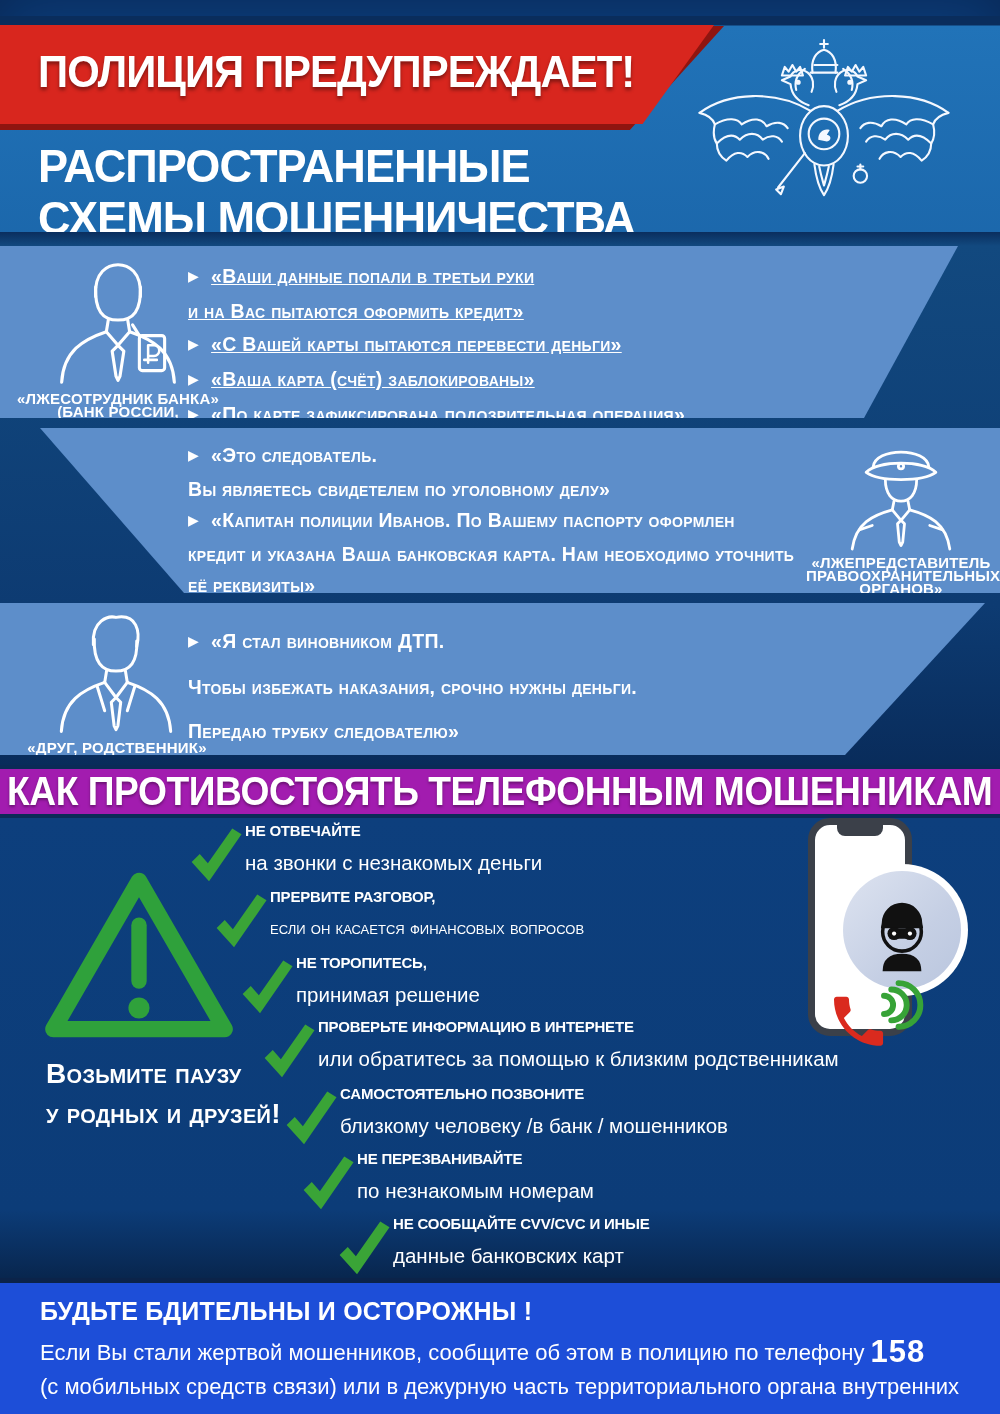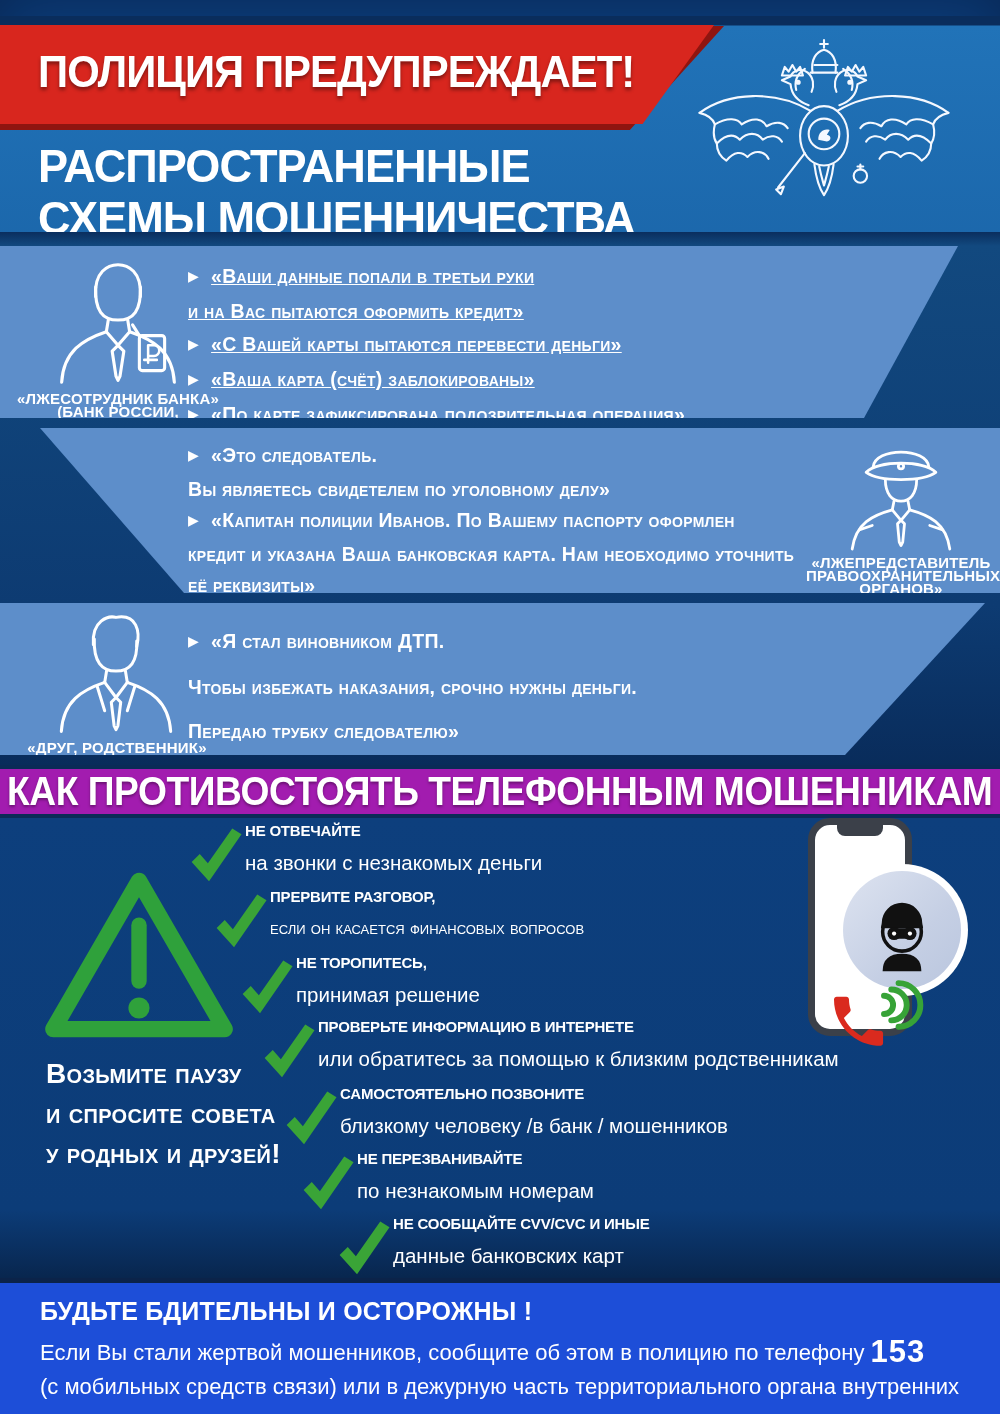--- a/index.html
+++ b/index.html
@@ -213,21 +213,20 @@
   <div id="zone-check">
 
     <svg id="warning-triangle" viewBox="0 0 214 192">
       <path d="M107,18 L196,172 L18,172 Z" fill="none" stroke="#2fa13b" stroke-width="17" stroke-linejoin="round"></path>
       <path d="M107,64 V122" stroke="#2fa13b" stroke-width="16" stroke-linecap="round"></path>
       <circle cx="107" cy="150" r="11" fill="#2fa13b"></circle>
     </svg>
 
     <div id="advice">
       <div>Возьмите паузу</div>
-      <div>и спросите совета</div>
       <div>у родных и друзей!</div>
     </div>
 
     <div id="phone-body">
       <div id="phone-notch"></div>
     </div>
     <div id="avatar-ring">
       <div id="avatar">
         <svg width="88" height="88" viewBox="0 0 100 100">
           <circle cx="50" cy="52" r="22" fill="none" stroke="#111" stroke-width="4"></circle>
@@ -300,18 +299,18 @@
         </svg>
       <div class="item-title">НЕ СООБЩАЙТЕ CVV/CVC И ИНЫЕ</div>
       <div class="item-sub">данные банковских карт</div>
     </div>
   </div>
 
   <div id="zone-bottom">
     <div id="footer-title">БУДЬТЕ БДИТЕЛЬНЫ И ОСТОРОЖНЫ !</div>
     <div id="footer-text">
       <span>Если Вы стали жертвой мошенников, сообщите об этом в полицию по телефону</span>
-      <span id="footer-phone">153</span><br>
+      <span id="footer-phone">158</span><br>
       <span>(с мобильных средств связи) или в дежурную часть территориального органа внутренних дел</span>
     </div>
   </div>
 
 </div>
 
 </body></html>

